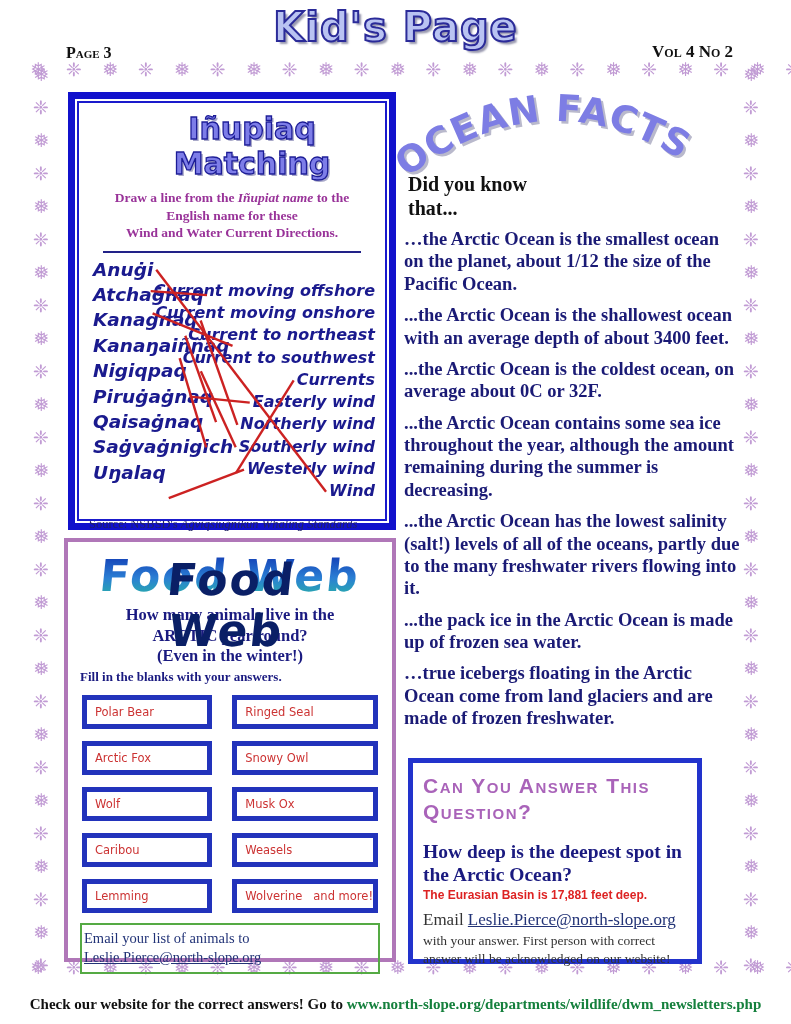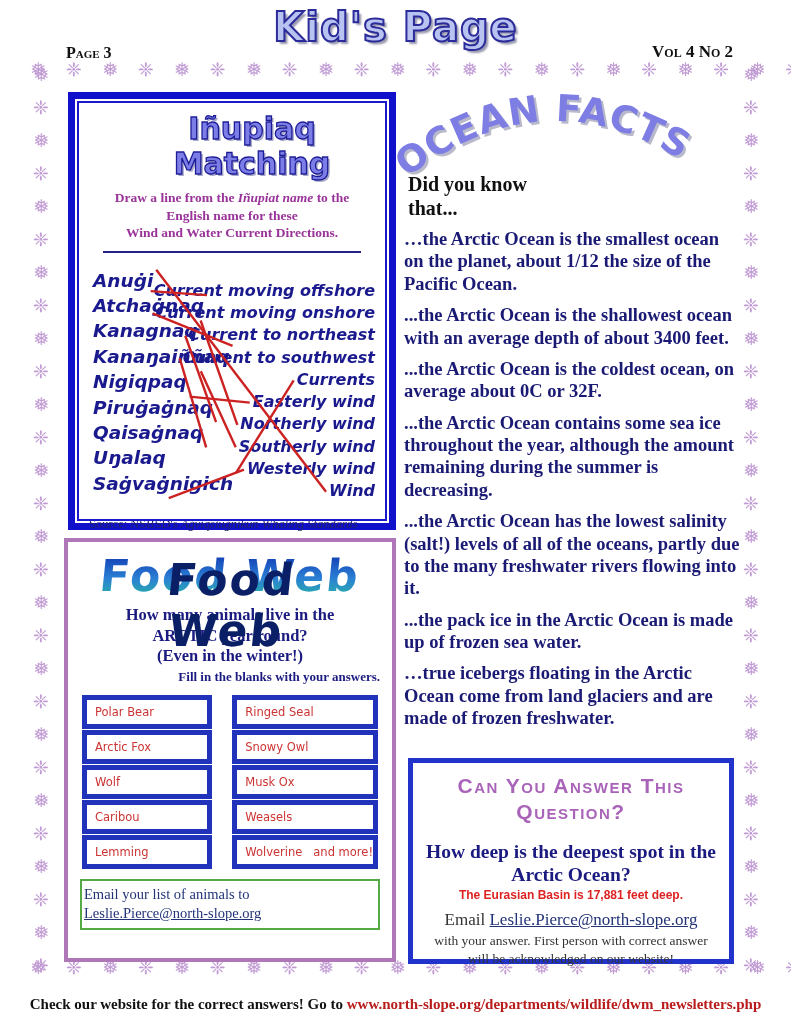--- a/index.html
+++ b/index.html
@@ -23,69 +23,69 @@
   
   .match-box { position:absolute; left:68px; top:92px; width:328px; height:438px;
     border:7px solid #1111cc; background:#fff; padding:4px 6px; }
   .match-box .inner-line { position:absolute; inset:2px; border:2px solid #1a1acc; pointer-events:none; }
   .match-title { text-align:center; margin-top:8px; font-family:"DejaVu Sans", sans-serif; font-weight:bold; font-size:30px;
     color:#7d7de8; -webkit-text-stroke:1.3px #1c1c96; text-shadow:2px 2px 0 #a9a9c9;margin-left:40px; }
   .match-instr { text-align:center; margin-top:8px; font-size:13.5px; font-weight:bold; color:#993399; line-height:1.3; }
   .match-divider { border:none; border-top:2px solid #222288; margin:9px 22px 4px 22px; }
   .match-area { position:relative; height:252px; margin:2px 8px 0 8px;
     font-family:"DejaVu Sans", sans-serif; font-style:italic; font-weight:bold; }
-  .m-names { position:absolute; left:4px; top:11px; }
+  .m-names { position:absolute; left:4px; top:0; }
   .m-names .row { height:25.4px; line-height:25.4px; font-size:18.5px; color:#1a1a8e; }
   .m-targets { position:absolute; right:0; top:23px; text-align:right; }
   .m-targets .row { height:22.3px; line-height:22.3px; font-size:16px; color:#1a1a8e; }
   .m-names .row span, .m-targets .row span { display:inline-block; }
   #match-lines { position:absolute; left:0; top:0; pointer-events:none; }
   .match-source { margin:8px 4px 0 8px; font-size:12.5px; color:#222266; }
 
   
   .food-box { position:absolute; left:64px; top:538px; width:332px; height:424px;
     border:4px solid #b077b8; background:#fff; padding:6px 12px; }
   .wordart-wrap { text-align:center; margin-top:2px; }
   .wordart { position:relative; display:inline-block; z-index:0; transform:skewX(-6deg);
     font-family:"DejaVu Sans", sans-serif; font-weight:bold; font-size:44px; letter-spacing:2px;
     background:linear-gradient(180deg,#0d2fae 0%, #2b7fd4 55%, #27b9a0 100%);
     -webkit-background-clip:text; background-clip:text; color:transparent; }
   .wordart::before { content:attr(data-text); position:absolute; left:4px; top:4px; z-index:-1; color:#0a1f66; }
   .food-q { text-align:center; font-weight:bold; color:#1a1a80; font-size:16.5px; line-height:1.25; margin-top:4px; }
-  .food-fill { text-align:right; font-weight:bold; color:#1a1a80; font-size:13px; margin-top:2px; }
+  .food-fill { text-align:left; font-weight:bold; color:#1a1a80; font-size:13px; margin-top:2px; }
   .animal-grid { display:grid; grid-template-rows:repeat(5,34px); grid-auto-flow:column; grid-auto-columns:1fr;
-    gap:1px 20px; margin:10px 2px 0 2px; }
+    gap:12px 20px; margin:10px 2px 0 2px; }
   .animal-cell { border:5px solid #2233bb; background:#fff; display:flex; align-items:center; }
   .animal-cell span { font-family:"DejaVu Sans", sans-serif; font-size:11.5px; color:#cc3333; padding-left:8px; white-space:pre; }
   .email-box { margin:10px 0 0 0; border:2px solid #55aa44; text-align:left; padding:4px 2px 5px 2px;
     font-size:14.5px; color:#223377; line-height:1.3; }
   .email-box a, .u-link { color:#223377; text-decoration:underline; cursor:pointer; }
 
   
   .arch-svg { position:absolute; left:398px; top:98px; width:345px; height:120px; overflow:visible; }
   .arch-svg text { font-family:"DejaVu Sans", sans-serif; font-weight:bold; font-size:37px; letter-spacing:1px; }
   .arch-shadow { fill:#b9b9cc; }
   .arch-main { fill:#7d7de4; }
   .did-you-know { position:absolute; left:408px; top:172px; width:170px;
     font-weight:bold; font-size:20px; color:#111; line-height:1.2; }
   .facts { position:absolute; left:404px; top:228px; width:336px; }
   .facts p { font-weight:bold; font-size:18.5px; color:#1a1a75; line-height:1.21; margin-bottom:9px; }
 
-  .question-box { position:absolute; left:408px; top:758px; width:326px; height:206px;
-    border:5px solid #2233cc; background:#fff; padding:8px 10px; text-align:center; }
+  .question-box { position:absolute; left:408px; top:758px; width:294px; height:206px;
+    border:5px solid #2233cc; background:#fff; padding:8px 10px; }
   .qb-title { font-family:"Liberation Sans", sans-serif; font-variant:small-caps; font-weight:bold;
     font-size:21px; letter-spacing:1.5px; color:#a963b9; line-height:1.25; margin-top:2px; }
   .qb-question { font-weight:bold; font-size:19.5px; color:#1a1a80; line-height:1.2; margin-top:14px; }
   .qb-hint { font-family:"Liberation Sans", sans-serif; font-weight:bold; font-size:12px; color:#dd2222; margin-top:2px; }
   .qb-email { font-size:17px; color:#333; margin-top:8px; }
   .qb-note { font-size:13.5px; color:#333; line-height:1.3; margin-top:2px; }
 
   
   .footer { position:absolute; left:0; right:0; top:996px; text-align:center; font-weight:bold; font-size:15px; color:#111; }
-  .footer .site-link { color:#b91c1c; text-decoration:none; cursor:pointer; }
+  .footer .site-link { color:#15803d; text-decoration:none; cursor:pointer; }
 </style>
 </head>
 <body>
 
 <div class="page">
 
   <div class="page-label">Page 3</div>
   <div class="main-title">Kid's Page</div>
   <div class="vol-label">Vol 4 No 2</div>
 
@@ -159,22 +159,22 @@
     <hr class="match-divider">
     <div class="match-area">
       <div class="m-names">
         <div class="row"><span>Anuġi</span></div>
         <div class="row"><span>Atchaġnaq</span></div>
         <div class="row"><span>Kanagnaq</span></div>
         <div class="row"><span>Kanaŋaiññaq</span></div>
         <div class="row"><span>Nigiqpaq</span></div>
         <div class="row"><span>Piruġaġnaq</span></div>
         <div class="row"><span>Qaisaġnaq</span></div>
+        <div class="row"><span>Saġvaġnigich</span></div>
         <div class="row"><span>Uŋalaq</span></div>
-        <div class="row"><span>Saġvaġnigich</span></div>
       </div>
       <div class="m-targets">
         <div class="row"><span>Current moving offshore</span></div>
         <div class="row"><span>Current moving onshore</span></div>
         <div class="row"><span>Current to northeast</span></div>
         <div class="row"><span>Current to southwest</span></div>
         <div class="row"><span>Currents</span></div>
         <div class="row"><span>Easterly wind</span></div>
         <div class="row"><span>Northerly wind</span></div>
         <div class="row"><span>Southerly wind</span></div>

